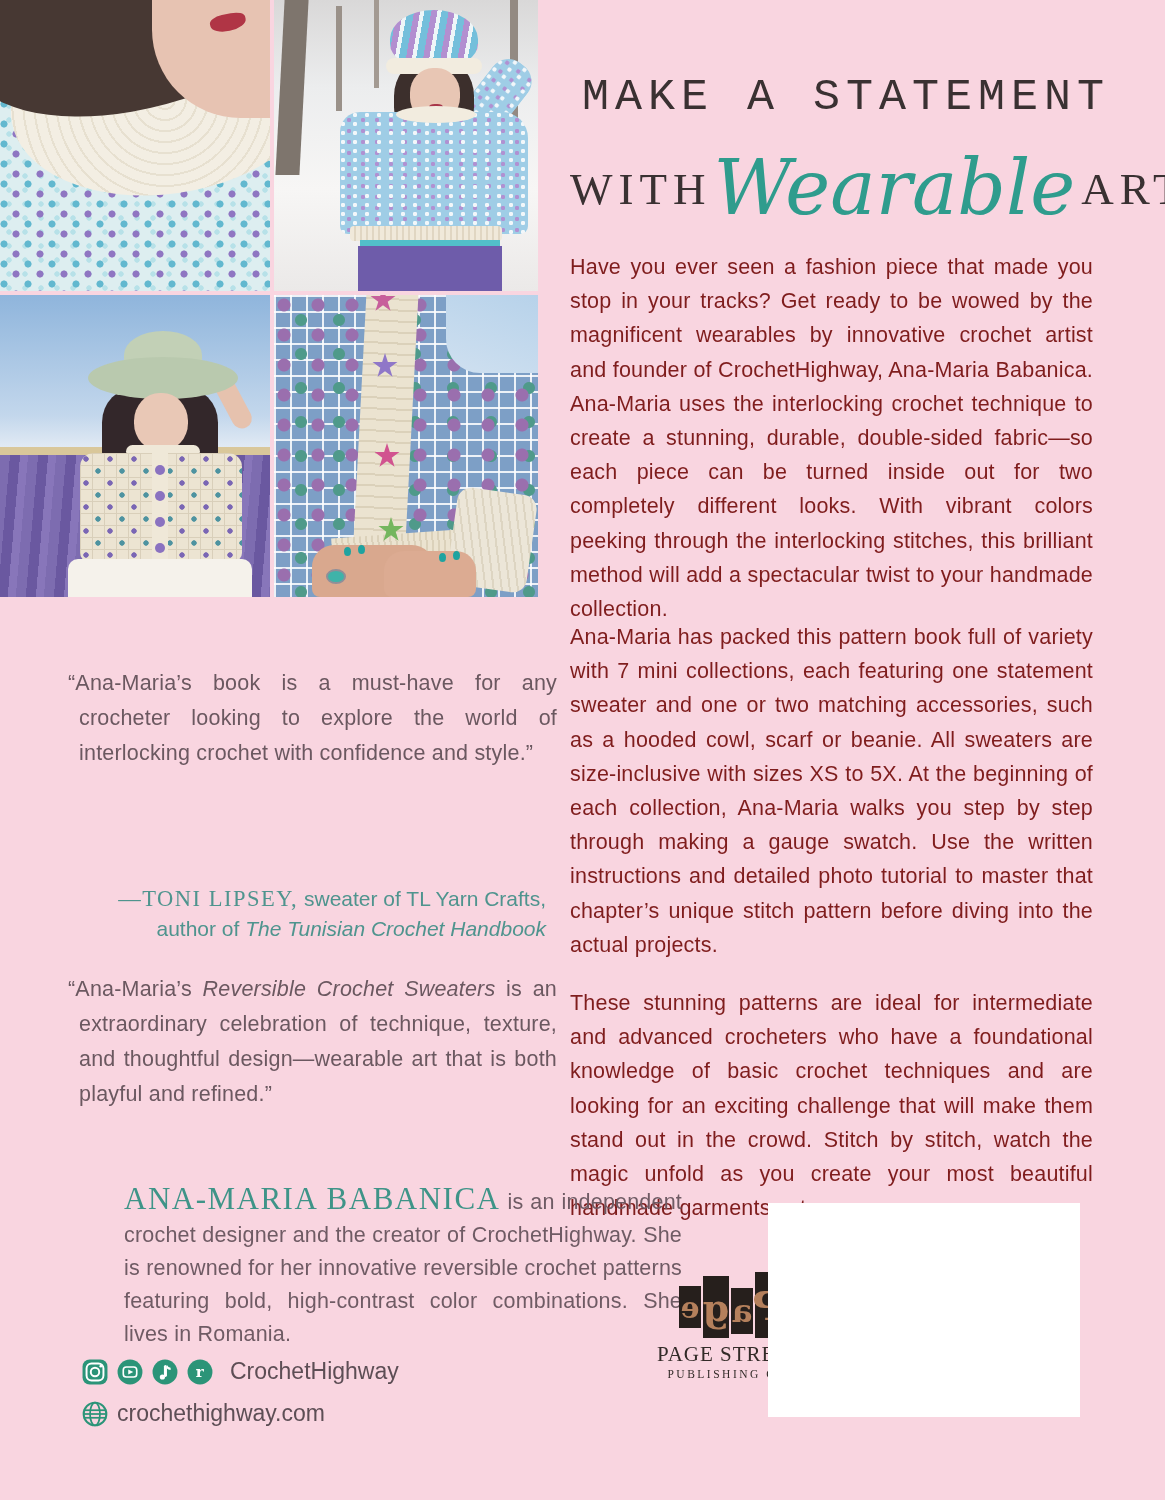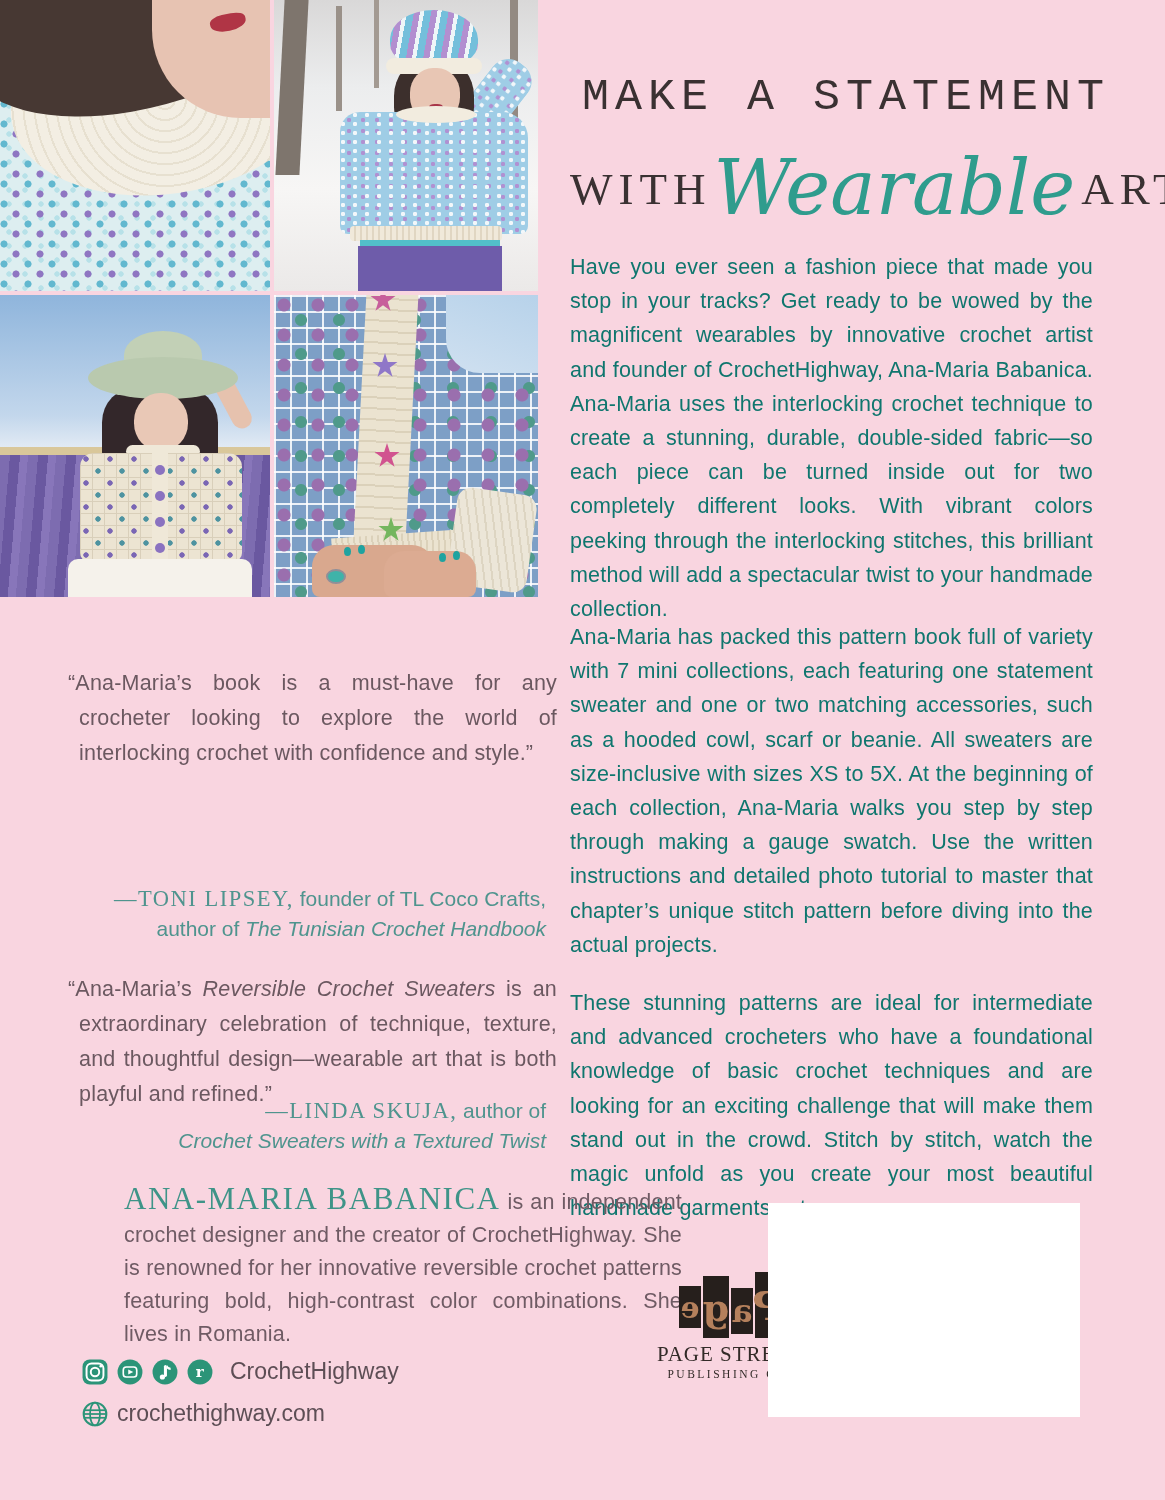--- a/index.html
+++ b/index.html
@@ -108,21 +108,21 @@
   #photo4 .ring{left:52px;top:274px;width:16px;height:11px;border-radius:50%;background:#3fb3a9;
     border:2px solid #8f8f98;}
 
   
   .hline{position:absolute;color:#3a3132;font-family:"Liberation Serif",serif;
     font-size:45px;letter-spacing:6px;font-weight:400;}
   #head-line1{left:582px;top:72px;font-family:Liberation Mono, monospace;}
   #head-line2{left:570px;top:148px;display:flex;align-items:baseline;}
   #head-script{font-family:"DejaVu Serif",serif;font-style:italic;font-weight:400;
     font-size:76px;letter-spacing:0;color:#2f9c8d;line-height:60px;margin:0 6px 0 2px;position:relative;top:10px;}
-  .para{position:absolute;left:570px;width:523px;color:#0f766e;font-size:21.5px;
+  .para{position:absolute;left:570px;width:523px;color:#7f1d1d;font-size:21.5px;
     line-height:34.2px;text-align:justify;letter-spacing:.2px;}
   #para1{top:250px;} #para2{top:620px;} #para3{top:960px;margin-top:26px;}
 
   
   .quote{position:absolute;left:68px;width:478px;color:#6b5860;font-size:21.5px;line-height:35px;
     text-align:justify;text-indent:-11px;padding-left:11px;letter-spacing:.2px;}
   .attr{position:absolute;left:68px;width:478px;text-align:right;color:#4f948e;
     font-size:21px;line-height:30px;}
   .seg-caps{font-family:"Liberation Serif",serif;font-size:22.5px;letter-spacing:1.5px;}
   .seg-italic{font-style:italic;}
@@ -226,23 +226,22 @@
     <span>WITH</span>
     <span id="head-script">Wearable</span>
     <span>ART</span>
   </div>
 
   <div id="para1" class="para">Have you ever seen a fashion piece that made you stop in your tracks? Get ready to be wowed by the magnificent wearables by innovative crochet artist and founder of CrochetHighway, Ana-Maria Babanica. Ana-Maria uses the interlocking crochet technique to create a stunning, durable, double-sided fabric—so each piece can be turned inside out for two completely different looks. With vibrant colors peeking through the interlocking stitches, this brilliant method will add a spectacular twist to your handmade collection.</div>
   <div id="para2" class="para">Ana-Maria has packed this pattern book full of variety with 7 mini collections, each featuring one statement sweater and one or two matching accessories, such as a hooded cowl, scarf or beanie. All sweaters are size-inclusive with sizes XS to 5X. At the beginning of each collection, Ana-Maria walks you step by step through making a gauge swatch. Use the written instructions and detailed photo tutorial to master that chapter’s unique stitch pattern before diving into the actual projects.</div>
   <div id="para3" class="para">These stunning patterns are ideal for intermediate and advanced crocheters who have a foundational knowledge of basic crochet techniques and are looking for an exciting challenge that will make them stand out in the crowd. Stitch by stitch, watch the magic unfold as you create your most beautiful handmade garments yet.</div>
 
   <div id="quote1" class="quote"><span class="seg-plain">“Ana-Maria’s book is a must-have for any crocheter looking to explore the world of interlocking crochet with confidence and style.”</span></div>
-  <div id="attr2" class="attr"><span class="seg-caps">—TONI LIPSEY,</span><span class="seg-plain"> founder of TL Coco Crafts,</span><br><span class="seg-plain">author of </span><span class="seg-italic">The Tunisian Crochet Handbook</span></div>
+  <div id="attr2" class="attr"><span class="seg-caps">—TONI LIPSEY,</span><span class="seg-plain"> sweater of TL Yarn Crafts,</span><br><span class="seg-plain">author of </span><span class="seg-italic">The Tunisian Crochet Handbook</span></div>
   <div id="quote3" class="quote"><span class="seg-plain">“Ana-Maria’s </span><span class="seg-italic">Reversible Crochet Sweaters</span><span class="seg-plain"> is an extraordinary celebration of technique, texture, and thoughtful design—wearable art that is both playful and refined.”</span></div>
-  <div id="attr3" class="attr"><span class="seg-caps">—LINDA SKUJA,</span><span class="seg-plain"> author of</span><br><span class="seg-italic">Crochet Sweaters with a Textured Twist</span></div>
 
   <div id="bio"><span class="seg-name">ANA-MARIA BABANICA</span><span class="seg-plain"> is an independent crochet designer and the creator of CrochetHighway. She is renowned for her innovative reversible crochet patterns featuring bold, high-contrast color combinations. She lives in Romania.</span></div>
 
   <div id="social-row">
     <svg class="sicon" viewBox="0 0 24 24">
       <rect x="0.5" y="0.5" width="23" height="23" rx="6.5" fill="#2b9478"></rect>
       <rect x="4.2" y="4.2" width="15.6" height="15.6" rx="4.6" fill="none" stroke="#ffffff" stroke-width="1.8"></rect>
       <circle cx="12" cy="12" r="3.9" fill="none" stroke="#ffffff" stroke-width="1.8"></circle>
       <circle cx="17.4" cy="6.6" r="1.3" fill="#ffffff"></circle>
     </svg>

